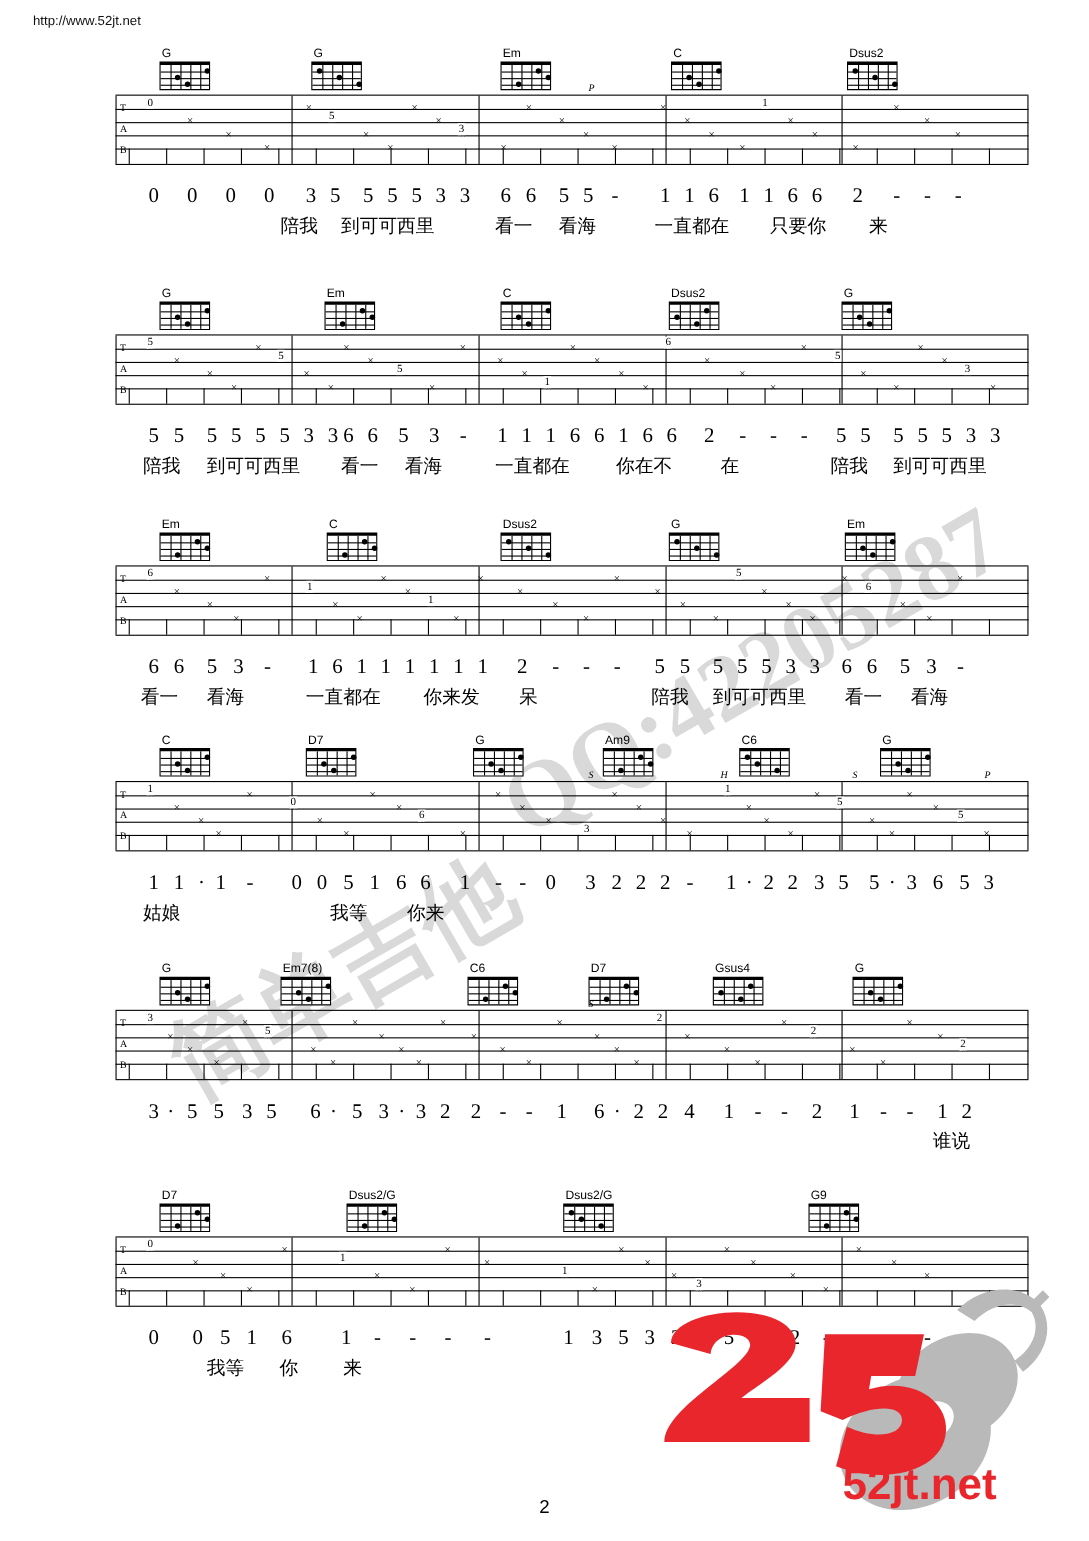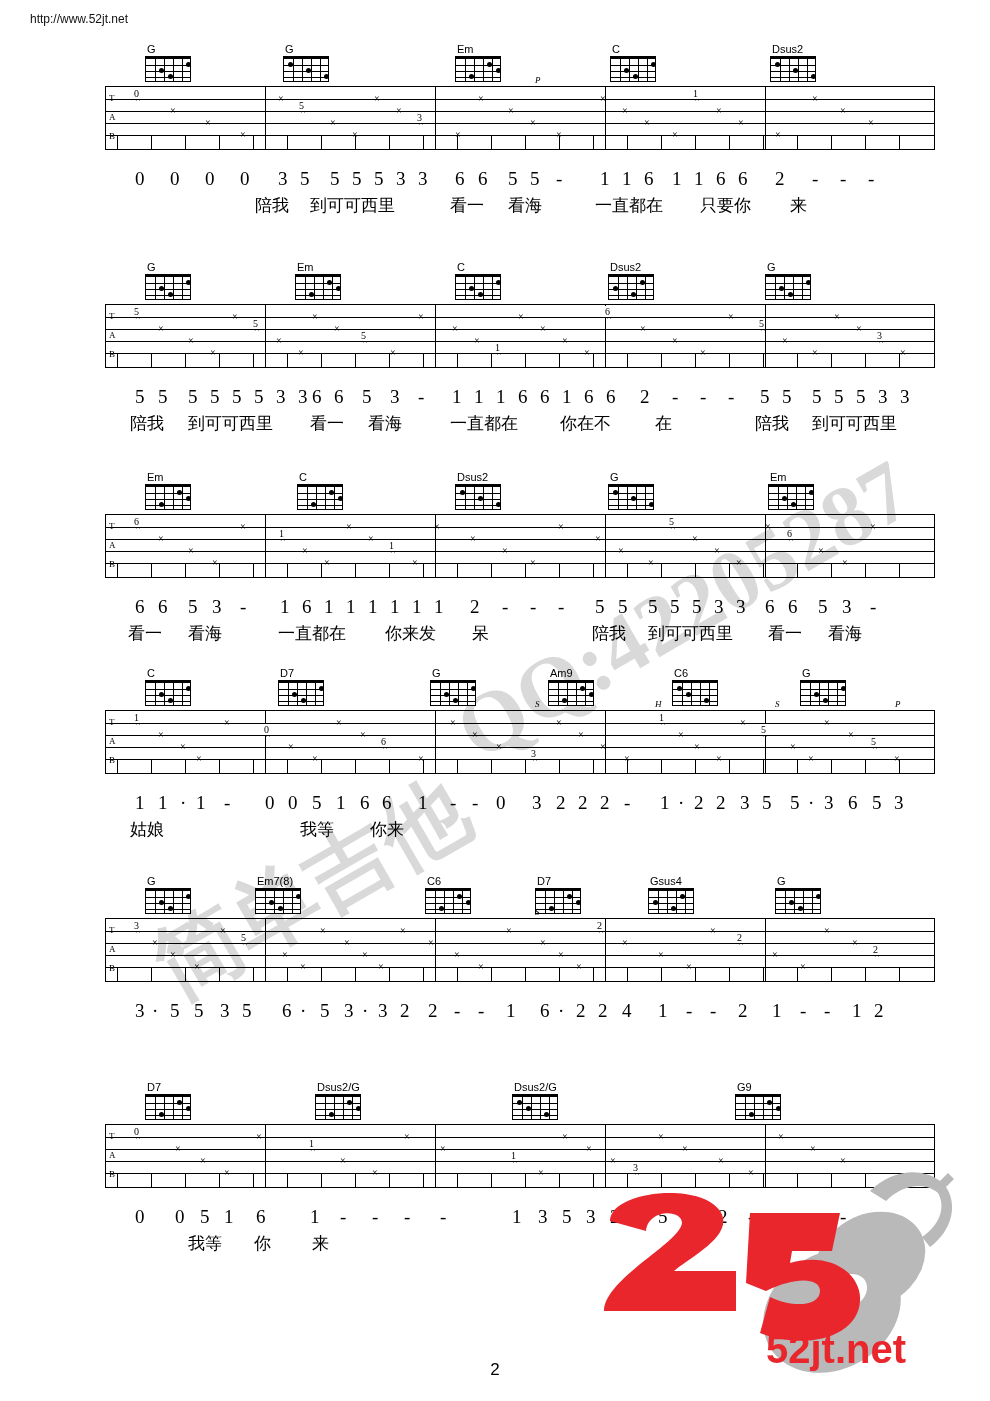--- a/index.html
+++ b/index.html
@@ -916,20 +916,21 @@
         <div class="stem" style="left: 590px; top: 48px; height: 14px;"></div>
         <div class="stem" style="left: 624px; top: 48px; height: 14px;"></div>
         <div class="stem" style="left: 658px; top: 48px; height: 14px;"></div>
         <div class="stem" style="left: 692px; top: 48px; height: 14px;"></div>
         <div class="stem" style="left: 726px; top: 48px; height: 14px;"></div>
         <div class="stem" style="left: 760px; top: 48px; height: 14px;"></div>
         <div class="stem" style="left: 794px; top: 48px; height: 14px;"></div>
         <div class="tech" style="left: 430px; top: -12px;">S</div>
       </div>
       <div class="melody" style="margin-top: 18px;"><span style="left: 135px;">3</span><span style="left: 152px;">·</span><span style="left: 170px;">5</span><span style="left: 194px;">5</span><span style="left: 220px;">3</span><span style="left: 242px;">5</span><span style="left: 282px;">6</span><span style="left: 300px;">·</span><span style="left: 320px;">5</span><span style="left: 344px;">3</span><span style="left: 362px;">·</span><span style="left: 378px;">3</span><span style="left: 400px;">2</span><span style="left: 428px;">2</span><span style="left: 454px;">-</span><span style="left: 478px;">-</span><span style="left: 506px;">1</span><span style="left: 540px;">6</span><span style="left: 558px;">·</span><span style="left: 576px;">2</span><span style="left: 598px;">2</span><span style="left: 622px;">4</span><span style="left: 658px;">1</span><span style="left: 686px;">-</span><span style="left: 710px;">-</span><span style="left: 738px;">2</span><span style="left: 772px;">1</span><span style="left: 800px;">-</span><span style="left: 824px;">-</span><span style="left: 852px;">1</span><span style="left: 874px;">2</span></div>
+      <div class="lyrics"><span style="left: 848px;">谁说</span></div>
     </div>
     <div class="system" style="top: 1082px;">
       <div class="chords">
         <div class="chord" style="left: 145px;">
           <div class="nm">D7</div>
           <div class="grid">
             <i class="v v1"></i>
             <i class="v v2"></i>
             <i class="v v3"></i>
             <i class="v v4"></i>

